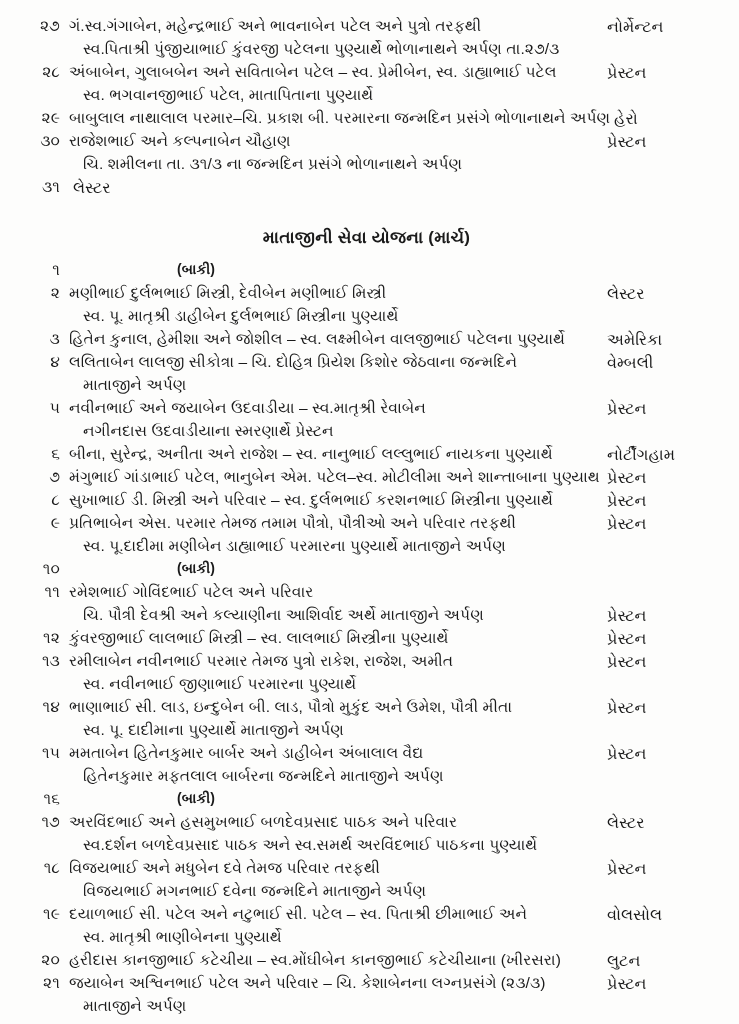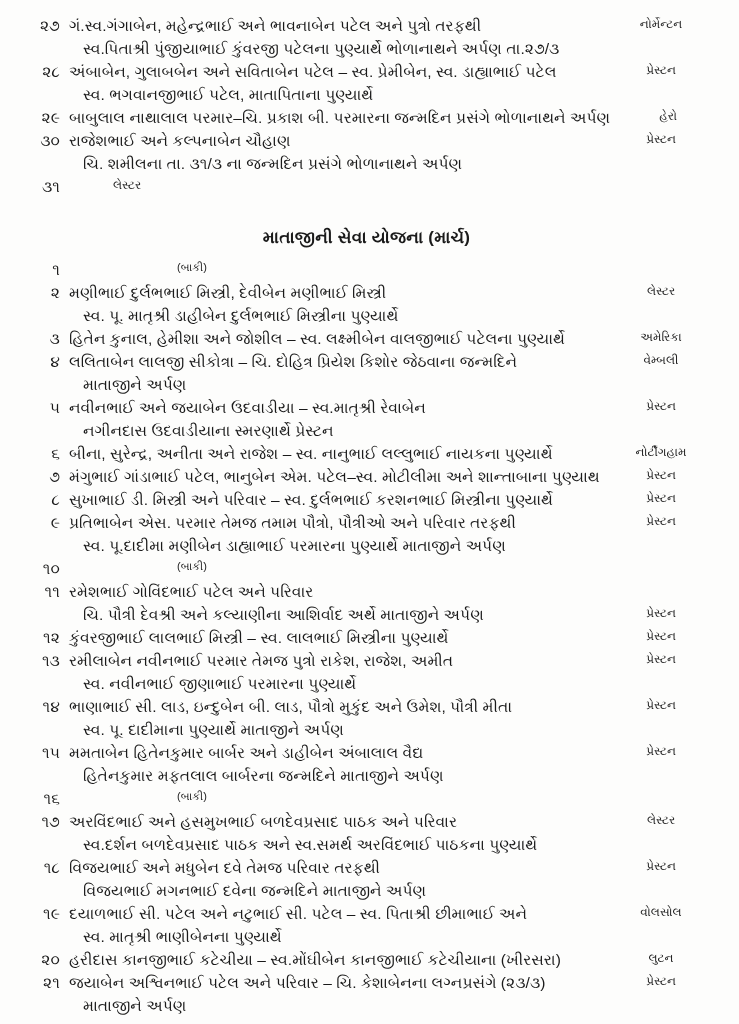--- a/index.html
+++ b/index.html
@@ -72,33 +72,33 @@
     font-size: 15.5px;
     letter-spacing: 0.05px;
     white-space: nowrap;
     overflow: visible;
   }
 
   .body-text.indent-1 { padding-left: 14px; }
 
   .loc {
     flex: 0 0 108px;
-    text-align: center;
-    font-size: 12px;
+    text-align: left;
+    font-size: 16px;
     white-space: nowrap;
     padding-left: 4px;
   }
 
   .loc.empty { visibility: hidden; }
 
   
   .pending .body-text {
-    font-weight: normal;
+    font-weight: bold;
     padding-left: 108px;
-    font-size: 11px;
+    font-size: 14px;
   }
 
   
   .section-title {
     position: absolute;
     left: 0;
     top: 228px;
     width: 733px;
     text-align: center;
     font-size: 17px;

